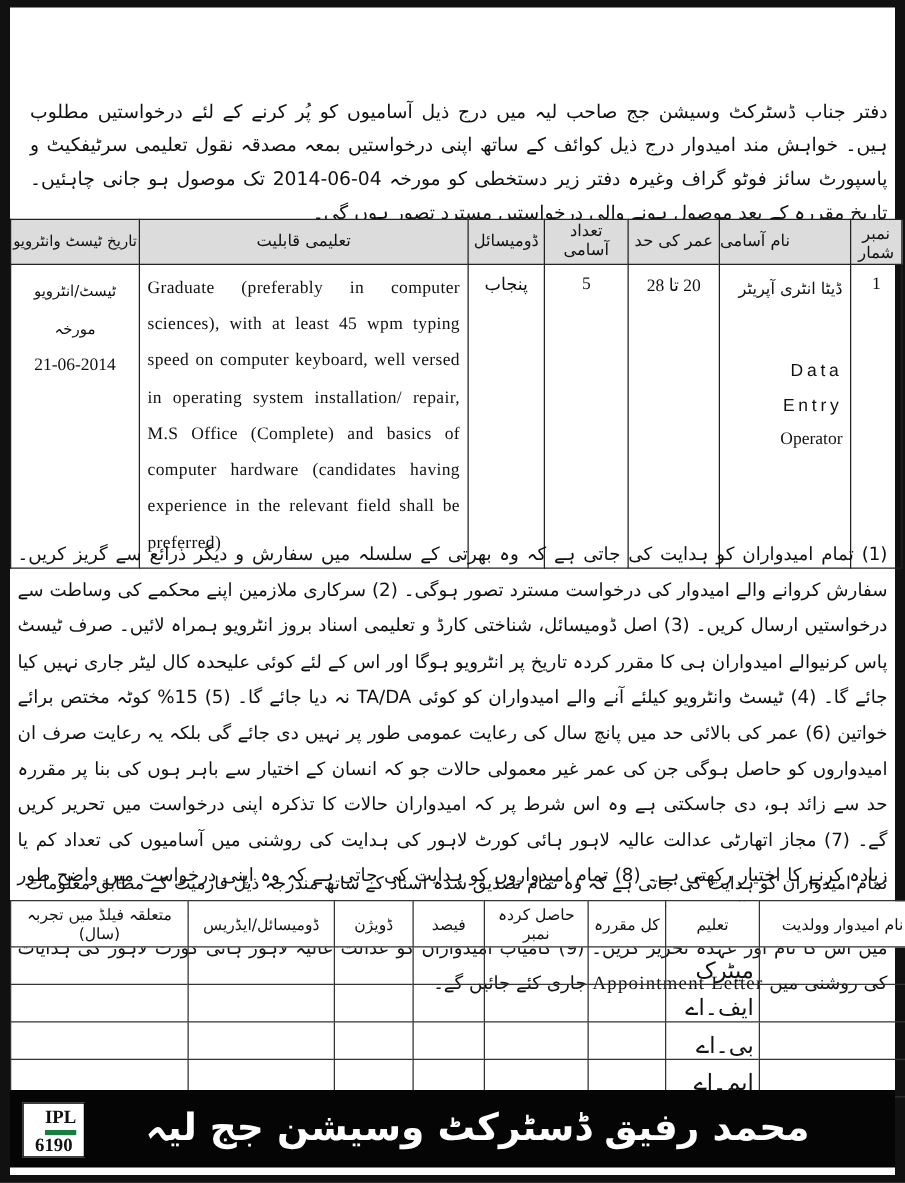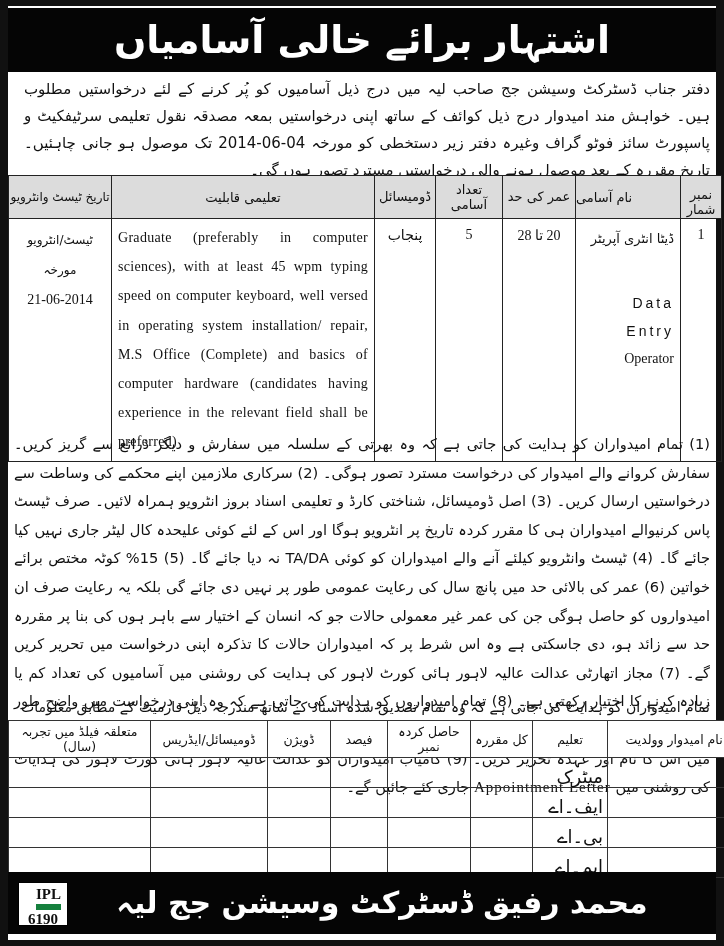--- a/index.html
+++ b/index.html
@@ -30,39 +30,36 @@
   .instructions { position:absolute; left:6px; right:6px; top:424px; direction:rtl; text-align:justify; font-size:14.6px; line-height:28.6px; color:#111; }
   .instructions .en { font-family:"Liberation Serif", serif; font-size:15px; letter-spacing:1px; }
   .form-intro { position:absolute; left:6px; right:6px; top:688px; direction:rtl; font-size:14px; line-height:26px; color:#111; }
   .form-table { position:absolute; left:0; top:714px; width:708px; direction:rtl; table-layout:fixed; }
   .form-table th, .form-table td { border:1px solid #333; color:#111; }
   .form-table th { font-weight:normal; font-size:12.5px; height:34px; text-align:center; background:#fff; }
   .form-table td { height:29px; font-size:18px; text-align:right; padding:0 4px; vertical-align:bottom; }
   .footer-banner { top:866px; height:62px; }
   .footer-banner .t { font-weight:bold; font-size:30px; line-height:62px; padding-left:40px; letter-spacing:1px; }
   .ipl { position:absolute; left:10px; top:876px; width:48px; height:42px; background:#fff; border:1px solid #000; text-align:center; font-family:"Liberation Serif", serif; font-weight:bold; font-size:15px; color:#111; }
-  .ipl .top { display:block; line-height:19px; border-bottom:6px solid #15803d; margin:2px 6px 0 17px; }
+  .ipl .top { display:block; line-height:19px; border-bottom:4px solid #15803d; margin:2px 6px 0 17px; }
   .ipl .bot { display:block; line-height:19px; }
 </style>
 </head>
 <body>
 
 <div class="frame">
   <div class="page">
 
-    <div class="banner title-banner">
-      <div class="t">اشتہار برائے خالی آسامیاں</div>
-    </div>
 
     <div class="intro">دفتر جناب ڈسٹرکٹ وسیشن جج صاحب لیہ میں درج ذیل آسامیوں کو پُر کرنے کے لئے درخواستیں مطلوب ہیں۔ خواہش مند امیدوار درج ذیل کوائف کے ساتھ اپنی درخواستیں بمعہ مصدقہ نقول تعلیمی سرٹیفکیٹ و پاسپورٹ سائز فوٹو گراف وغیرہ دفتر زیر دستخطی کو مورخہ 04-06-2014 تک موصول ہو جانی چاہئیں۔ تاریخ مقررہ کے بعد موصول ہونے والی درخواستیں مسترد تصور ہوں گی۔</div>
 
     <table class="main-table">
       <thead>
         <tr>
-          <th class="c-num" style="padding-top:11px">نمبر شمار</th>
+          <th class="c-num" style="padding-top:4px">نمبر شمار</th>
           <th class="c-post" style="padding:0;text-align:left;line-height:normal">نام آسامی</th>
           <th class="c-age" style="padding-top:0;font-family:'DejaVu Sans',sans-serif;font-size:13px">عمر کی حد</th>
           <th class="c-count" style="padding-top:0;font-family:'DejaVu Sans',sans-serif;font-size:13px">تعداد آسامی</th>
           <th class="c-dom" style="padding-top:0">ڈومیسائل</th>
           <th style="width:260px">تعلیمی قابلیت</th>
           <th class="c-date" style="padding-top:0;line-height:normal;font-size:12px">تاریخ ٹیسٹ وانٹرویو</th>
         </tr>
       </thead>
       <tbody>
         <tr>

